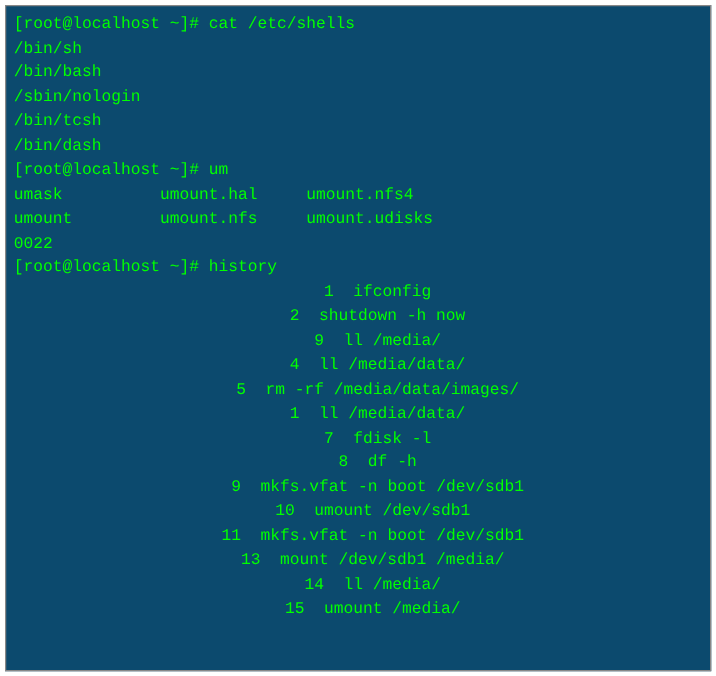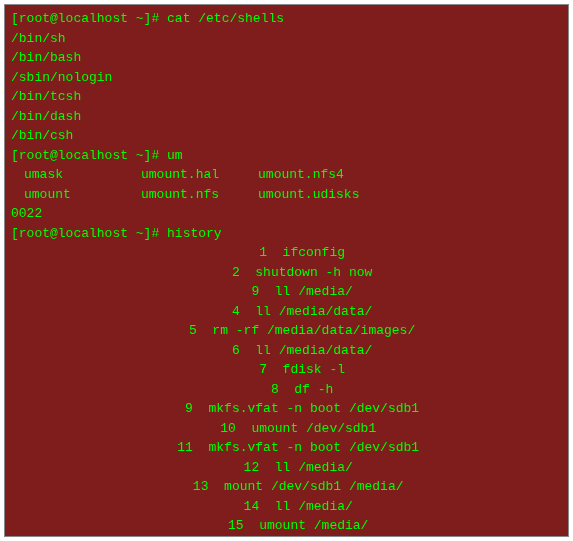--- a/index.html
+++ b/index.html
@@ -8,21 +8,21 @@
       box-sizing: border-box;
     }
     body {
       background: #fff;
       padding: 4px;
       font-family: "Courier New", monospace;
       font-size: 13px;
       line-height: 1.5;
     }
     .terminal {
-      background: #7f1d1d;
+      background: #0c4a6e;
       color: #00ff00;
       padding: 4px 6px;
       width: 565px;
       height: 533px;
       overflow: hidden;
       border: 1px solid #888;
     }
     .prompt {
       color: #00ff00;
     }
@@ -31,49 +31,46 @@
       color: #00ff00;
     }
     .hist-line {
       white-space: pre;
       color: #00ff00;
       text-align: center;
     }
     .completion-line {
       white-space: pre;
       color: #00ff00;
-      margin-left: 13px;
     }
   </style>
 </head>
 <body>
 
 <div class="terminal">
   <div class="line"><span class="prompt">[root@localhost ~]# </span><span>cat /etc/shells</span></div>
   <div class="line">/bin/sh</div>
   <div class="line">/bin/bash</div>
   <div class="line">/sbin/nologin</div>
   <div class="line">/bin/tcsh</div>
   <div class="line">/bin/dash</div>
-  <div class="line">/bin/csh</div>
   <div class="line"><span class="prompt">[root@localhost ~]# </span><span>um</span></div>
   <div class="completion-line">umask          umount.hal     umount.nfs4</div>
   <div class="completion-line">umount         umount.nfs     umount.udisks</div>
   <div class="line">0022</div>
   <div class="line"><span class="prompt">[root@localhost ~]# </span><span>history</span></div>
   <div id="history-container">
       <div class="hist-line">    1  ifconfig</div>
       <div class="hist-line">    2  shutdown -h now</div>
       <div class="hist-line">    9  ll /media/</div>
       <div class="hist-line">    4  ll /media/data/</div>
       <div class="hist-line">    5  rm -rf /media/data/images/</div>
-      <div class="hist-line">    6  ll /media/data/</div>
+      <div class="hist-line">    1  ll /media/data/</div>
       <div class="hist-line">    7  fdisk -l</div>
       <div class="hist-line">    8  df -h</div>
       <div class="hist-line">    9  mkfs.vfat -n boot /dev/sdb1</div>
       <div class="hist-line">   10  umount /dev/sdb1</div>
       <div class="hist-line">   11  mkfs.vfat -n boot /dev/sdb1</div>
-      <div class="hist-line">   12  ll /media/</div>
       <div class="hist-line">   13  mount /dev/sdb1 /media/</div>
       <div class="hist-line">   14  ll /media/</div>
       <div class="hist-line">   15  umount /media/</div>
     </div>
 </div>
 
 </body></html>

